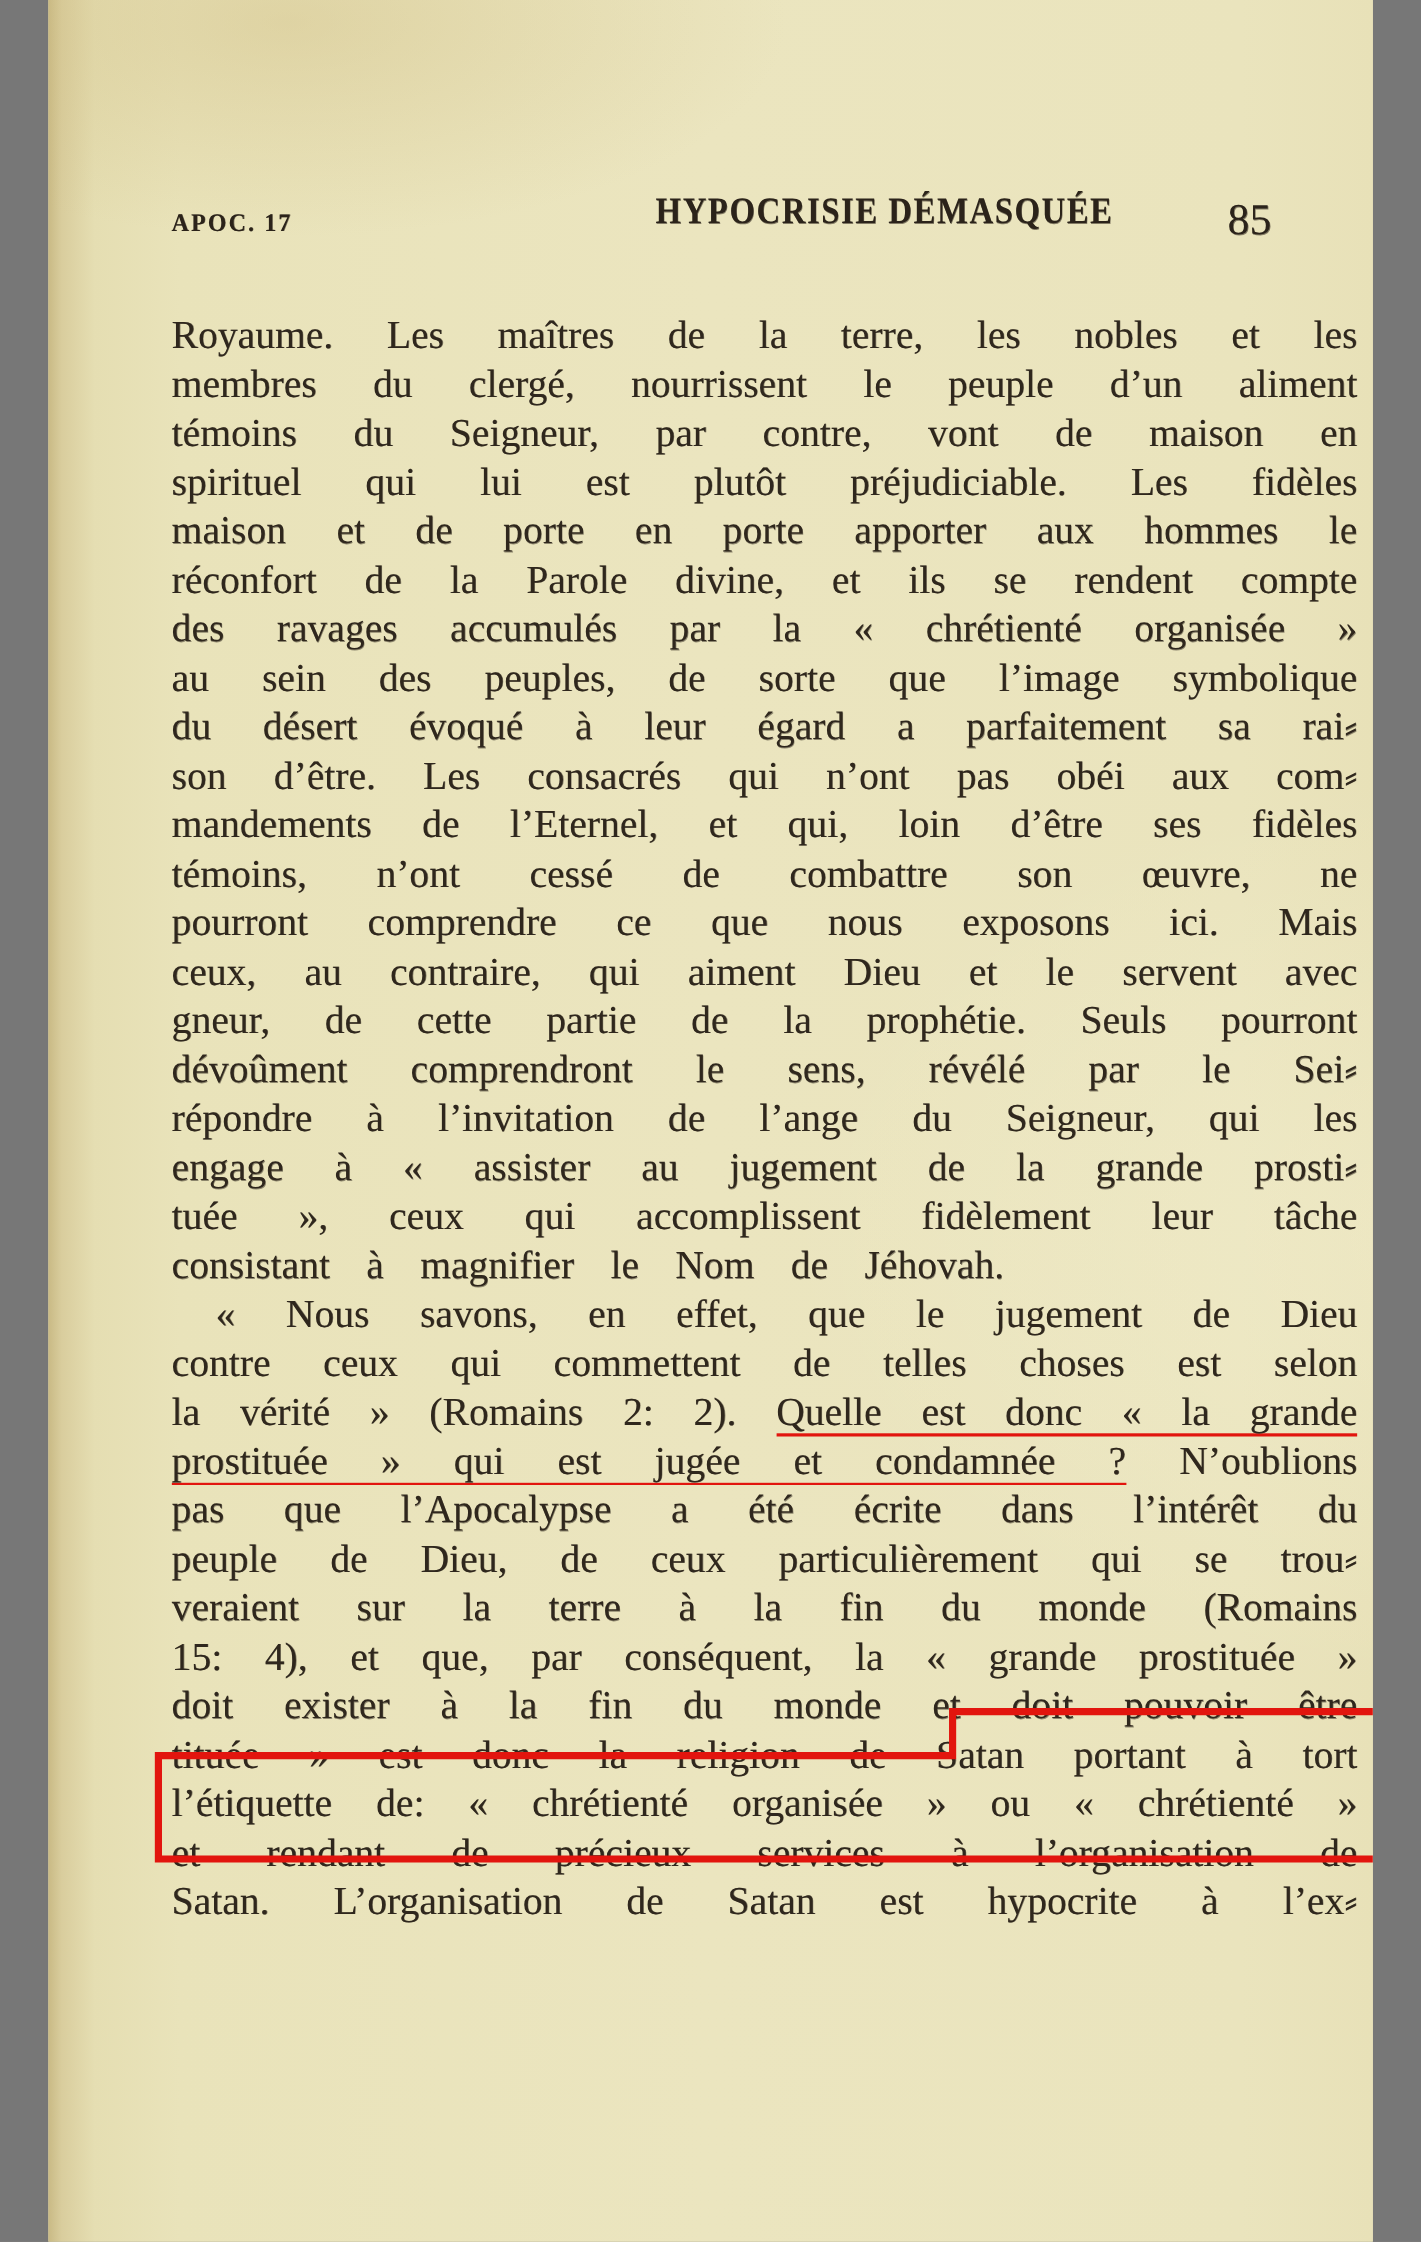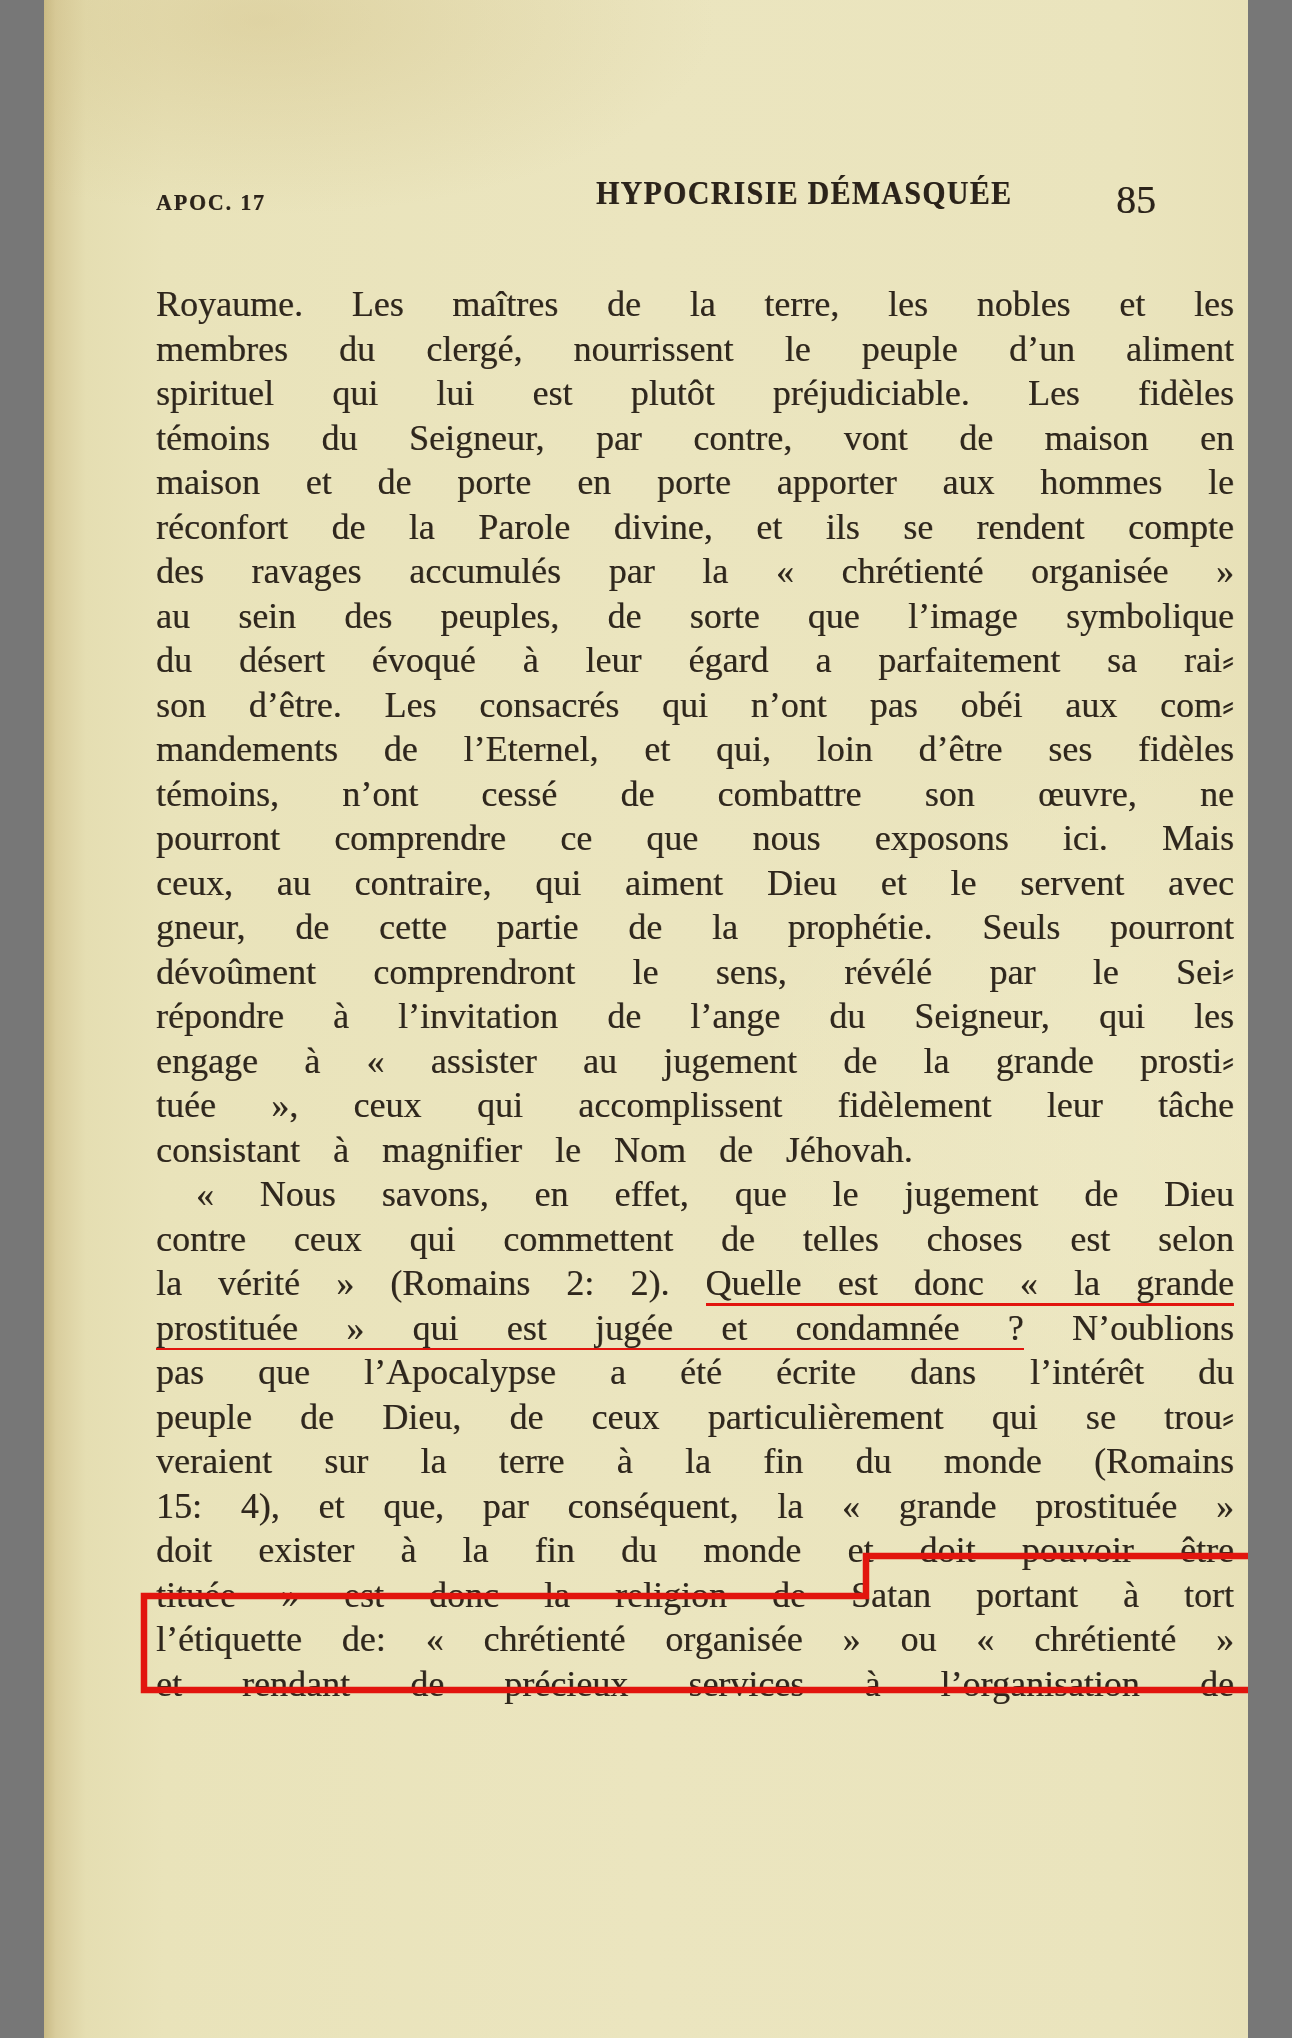--- a/index.html
+++ b/index.html
@@ -48,22 +48,22 @@
 
   <div class="hdr apoc">APOC. 17</div>
 
   <div class="hdr title">HYPOCRISIE DÉMASQUÉE</div>
 
   <div class="hdr pageno">85</div>
 
   <div class="text">
       <div class="line"><span>Royaume. Les maîtres de la terre, les nobles et les</span></div>
       <div class="line"><span>membres du clergé, nourrissent le peuple d’un aliment</span></div>
+      <div class="line"><span>témoins du Seigneur, par contre, vont de maison en</span></div>
       <div class="line"><span>spirituel qui lui est plutôt préjudiciable. Les fidèles</span></div>
-      <div class="line"><span>témoins du Seigneur, par contre, vont de maison en</span></div>
       <div class="line"><span>maison et de porte en porte apporter aux hommes le</span></div>
       <div class="line"><span>réconfort de la Parole divine, et ils se rendent compte</span></div>
       <div class="line"><span>des ravages accumulés par la «&nbsp;chrétienté organisée&nbsp;»</span></div>
       <div class="line"><span>au sein des peuples, de sorte que l’image symbolique</span></div>
       <div class="line"><span>du désert évoqué à leur égard a parfaitement sa rai⸗</span></div>
       <div class="line"><span>son d’être. Les consacrés qui n’ont pas obéi aux com⸗</span></div>
       <div class="line"><span>mandements de l’Eternel, et qui, loin d’être ses fidèles</span></div>
       <div class="line"><span>témoins, n’ont cessé de combattre son œuvre, ne</span></div>
       <div class="line"><span>pourront comprendre ce que nous exposons ici. Mais</span></div>
       <div class="line"><span>ceux, au contraire, qui aiment Dieu et le servent avec</span></div>
@@ -78,19 +78,20 @@
       <div class="line"><span>la vérité&nbsp;» (Romains 2:&nbsp;2). </span><span class="rl">Quelle est donc «&nbsp;la grande</span></div>
       <div class="line"><span class="rl">prostituée&nbsp;» qui est jugée et condamnée&nbsp;?</span><span> N’oublions</span></div>
       <div class="line"><span>pas que l’Apocalypse a été écrite dans l’intérêt du</span></div>
       <div class="line"><span>peuple de Dieu, de ceux particulièrement qui se trou⸗</span></div>
       <div class="line"><span>veraient sur la terre à la fin du monde (Romains</span></div>
       <div class="line"><span>15:&nbsp;4), et que, par conséquent, la «&nbsp;grande prostituée&nbsp;»</span></div>
       <div class="line"><span>doit exister à la fin du monde et doit pouvoir être</span></div>
       <div class="line"><span>tituée&nbsp;» est donc la religion de Satan portant à tort</span></div>
       <div class="line"><span>l’étiquette de: «&nbsp;chrétienté organisée&nbsp;» ou «&nbsp;chrétienté&nbsp;»</span></div>
       <div class="line"><span>et rendant de précieux services à l’organisation de</span></div>
+      <div class="line"><span>Satan. L’organisation de Satan est hypocrite à l’ex⸗</span></div>
     </div>
 
   <svg class="overlay" width="1292" height="2038" viewBox="0 0 1292 2038">
     <polygon points="822,1556 1216,1556 1216,1690 100,1690 100,1596 822,1596"></polygon>
   </svg>
 
 </div>
 
 </body></html>

